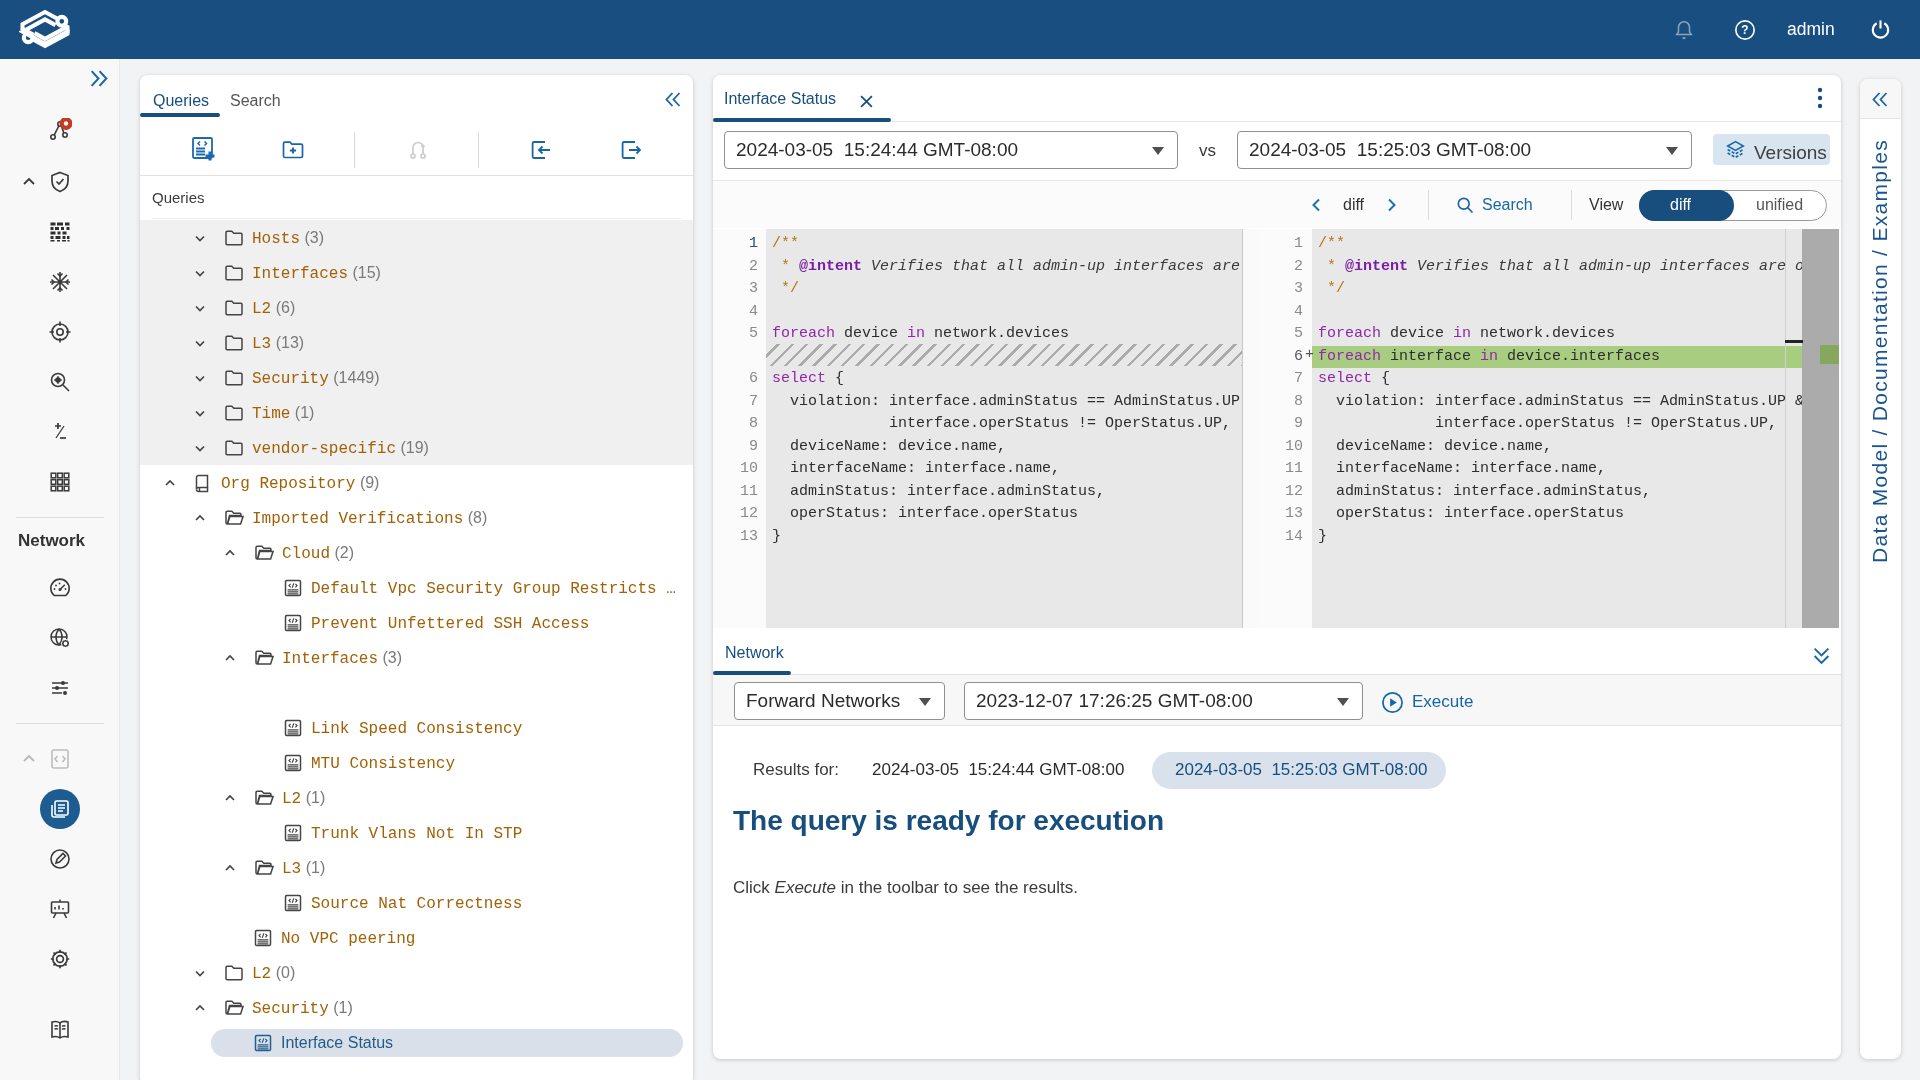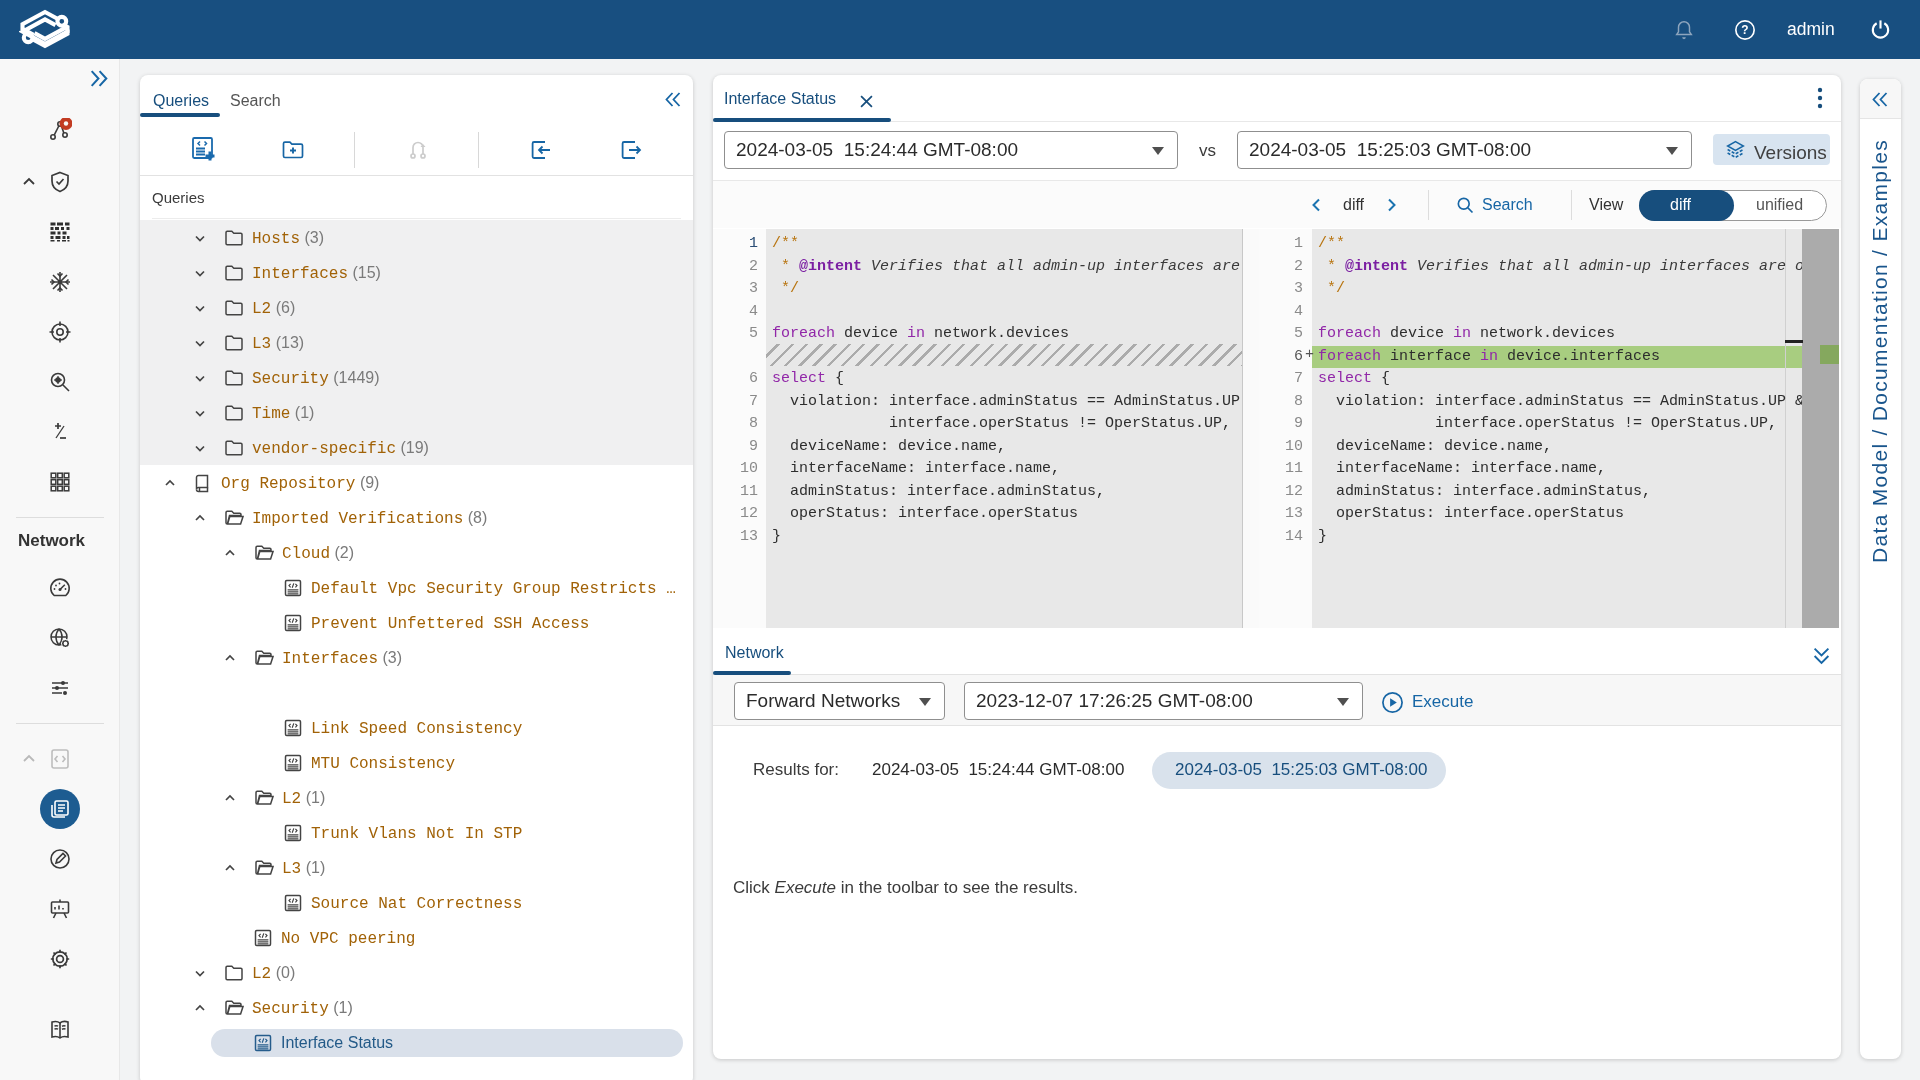--- a/index.html
+++ b/index.html
@@ -722,20 +722,21 @@
     <svg class="abs" style="left:668px;top:16px" width="23" height="23" viewBox="0 0 24 24">
       <circle cx="12" cy="12" r="10" fill="none" stroke="#1766a5" stroke-width="1.8"></circle>
       <path d="M9.5 7.5 L16.5 12 L9.5 16.5 Z" fill="#1766a5"></path>
     </svg>
     <span class="abs" style="left:699px;top:17px;font-size:17px;color:#1766a5">Execute</span>
   </div>
   <span class="abs" style="left:40px;top:685px;font-size:17px;color:#3b3b3b">Results for:</span>
   <span class="abs" style="left:159px;top:685px;font-size:17px;color:#2b2b2b">2024-03-05&nbsp; 15:24:44 GMT-08:00</span>
   <div class="res-pill" style="left:439px;top:677px;width:294px"></div>
   <span class="abs" style="left:462px;top:685px;font-size:17px;color:#174e7d">2024-03-05&nbsp; 15:25:03 GMT-08:00</span>
+  <h1 class="ready">The query is ready for execution</h1>
   <span class="abs" style="left:20px;top:803px;font-size:17px;color:#3b3b3b">Click <i>Execute</i> in the toolbar to see the results.</span>
 </div>
 
 <div id="rightstrip">
   <div class="hd">
     <svg class="abs" style="left:12px;top:13px" width="16" height="15" viewBox="0 0 16 15">
       <g fill="none" stroke="#1766a5" stroke-width="1.8">
         <path d="M7.5 1 L1.5 7.5 L7.5 14"></path>
         <path d="M14.5 1 L8.5 7.5 L14.5 14"></path>
       </g>

